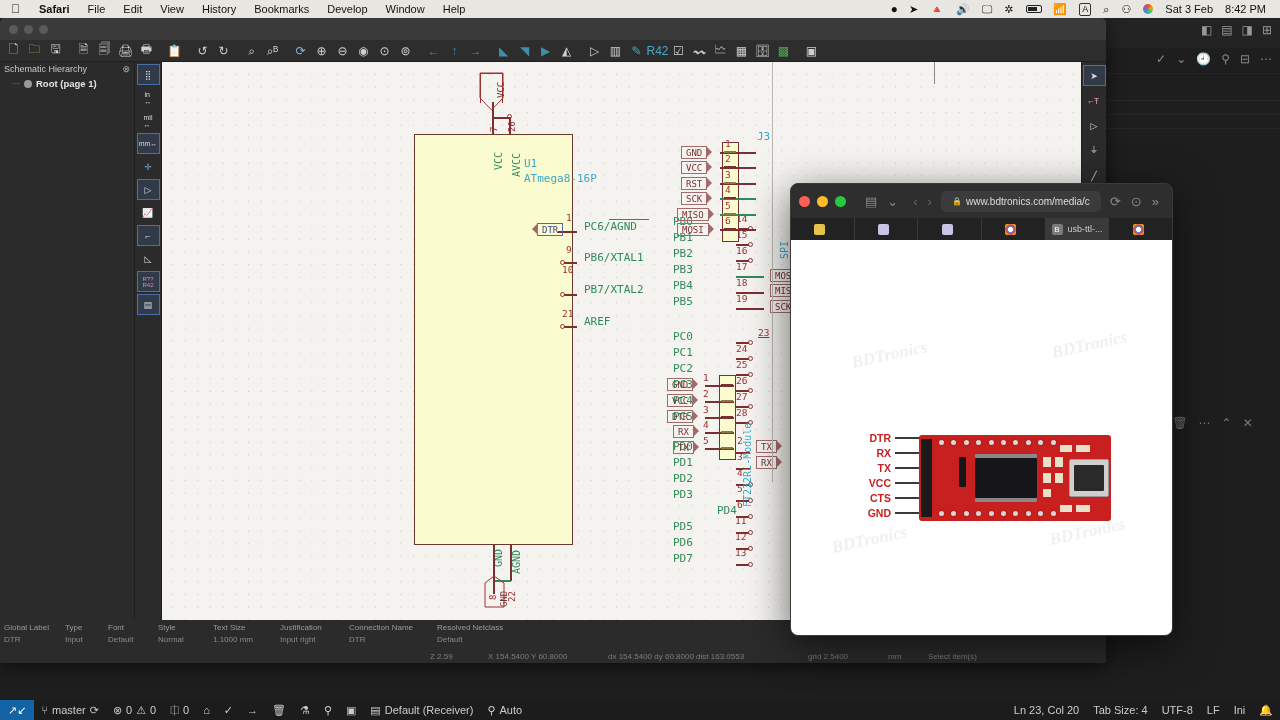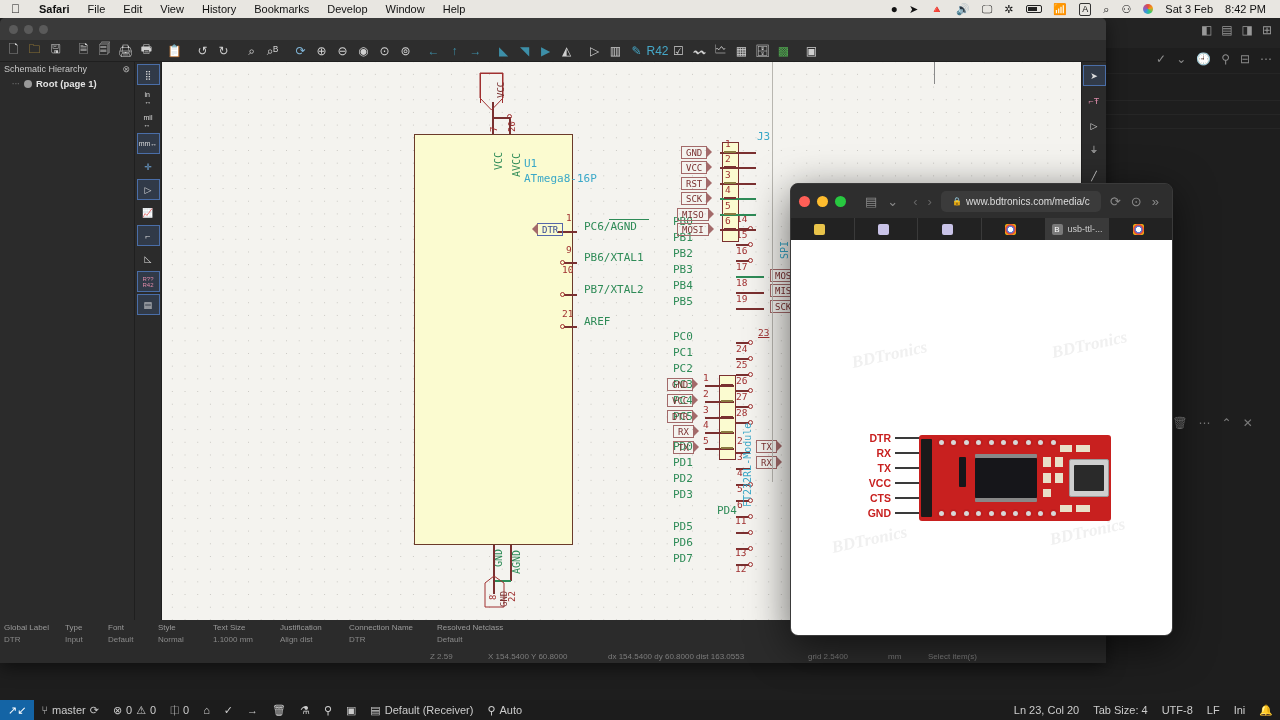--- a/index.html
+++ b/index.html
@@ -461,21 +461,21 @@
         <div class="pin-num" style="left:575px; top:437px;">6</div>
         <div class="wire" style="left:574px; top:454px; width:13px; height:1.5px;"></div>
         <div class="pinball" style="left:586px; top:452px;"></div>
 
         <div class="pin-lbl" style="left:511px; top:458px;">PD5</div>
         <div class="pin-num" style="left:573px; top:453px;">11</div>
         <div class="wire" style="left:574px; top:470px; width:13px; height:1.5px;"></div>
         <div class="pinball" style="left:586px; top:468px;"></div>
 
         <div class="pin-lbl" style="left:511px; top:474px;">PD6</div>
-        <div class="pin-num" style="left:573px; top:469px;margin-top:32px;">12</div>
+        <div class="pin-num" style="left:573px; top:469px;">12</div>
         <div class="wire" style="left:574px; top:486px; width:13px; height:1.5px;"></div>
         <div class="pinball" style="left:586px; top:484px;"></div>
 
         <div class="pin-lbl" style="left:511px; top:490px;">PD7</div>
         <div class="pin-num" style="left:573px; top:485px;">13</div>
         <div class="wire" style="left:574px; top:502px; width:13px; height:1.5px;"></div>
         <div class="pinball" style="left:586px; top:500px;"></div>
 
         <div class="vert-text" style="left:331px; top:505px; transform:rotate(-90deg); color:#2e8b57; font-size:10px;">GND</div>
         <div class="vert-text" style="left:349px; top:512px; transform:rotate(-90deg); color:#2e8b57; font-size:10px;">AGND</div>
@@ -583,21 +583,21 @@
       <div class="pcol" style="width:52px">
           <div class="k">Style</div>
           <div class="v">Normal</div>
         </div>
       <div class="pcol" style="width:64px">
           <div class="k">Text Size</div>
           <div class="v">1.1000 mm</div>
         </div>
       <div class="pcol" style="width:66px">
           <div class="k">Justification</div>
-          <div class="v">Align dist</div>
+          <div class="v">Input right</div>
         </div>
       <div class="pcol" style="width:85px">
           <div class="k">Connection Name</div>
           <div class="v">DTR</div>
         </div>
       <div class="pcol" style="width:90px">
           <div class="k">Resolved Netclass</div>
           <div class="v">Default</div>
         </div>
     </div>

